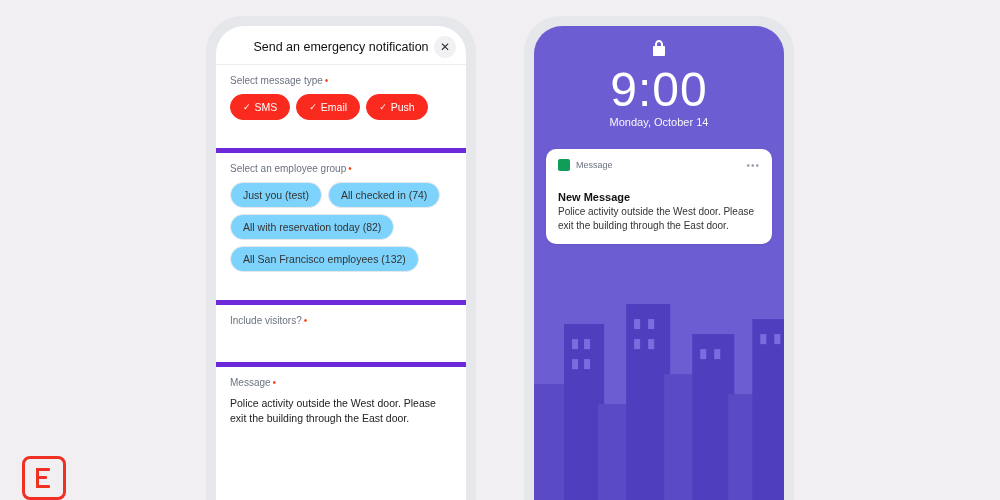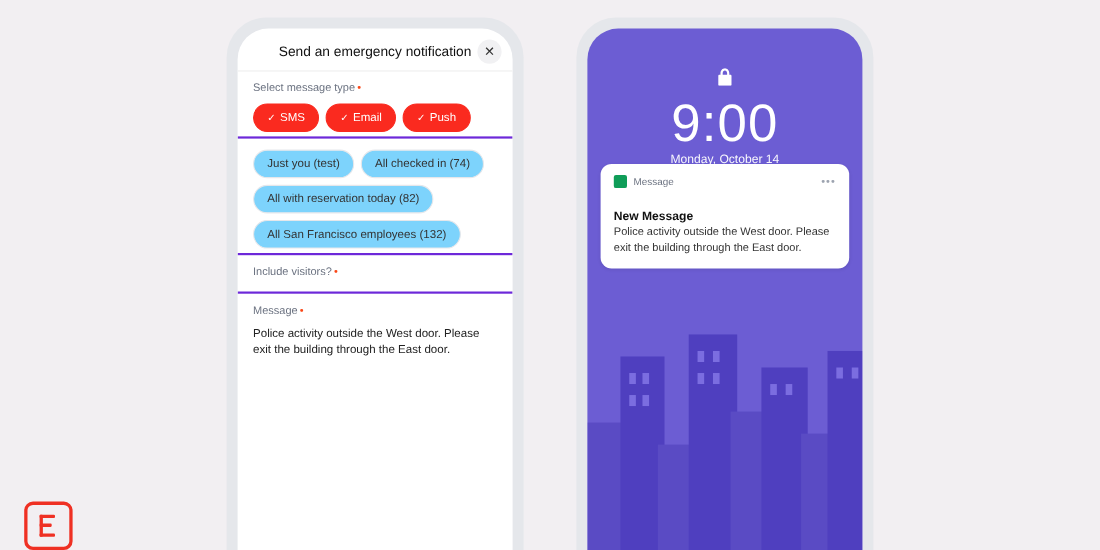--- a/index.html
+++ b/index.html
@@ -35,21 +35,21 @@
     border-bottom: 1px solid #eee;
   }
   .header-title { font-weight: 400; font-size: 12.5px; color: #111; }
   .close-btn {
     position: absolute; right: 10px; top: 10px;
     width: 22px; height: 22px; border-radius: 50%;
     background: #f1f1f3; display: flex; align-items: center;
     justify-content: center; font-size: 12px; color: #333;
     cursor: pointer;
   }
-  .section { padding: 10px 14px 4px; border-bottom: 2px solid #6d28d9; }
+  .section { padding: 10px 14px 28px; border-bottom: 5px solid #6d28d9; }
   .section-label { font-size: 10px; color: #6b7280; margin-bottom: 8px; }
   .req { color: #fa4616; margin-left: 2px; }
   .pill-row { display: flex; flex-wrap: wrap; gap: 6px; }
   .pill {
     padding: 6px 12px; border-radius: 999px;
     font-size: 10.5px; display: inline-flex; align-items: center; gap: 4px;
     cursor: pointer;
   }
   .pill.red { background: #fa2a1f; color: #fff; border: 1px solid #fa2a1f; }
   .pill.white { background: #7dd3fc; color: #333; border: 1px solid #e5e7eb; }
@@ -58,21 +58,21 @@
     width: 100%; border: none; font-size: 10.5px; color: #222;
     line-height: 1.4; resize: none; font-family: inherit;
   }
   .msg-section { flex: 1; }
 
   
   .lock-wrap { position: relative; width: 100%; height: 100%; }
   .skyline { position: absolute; bottom: 0; left: 0; right: 0; height: 55%; }
   .lock-top {
     position: absolute; top: 0; left: 0; right: 0;
-    text-align: center; color: #fff; padding-top: 0; margin-top: 36px;
+    text-align: center; color: #fff; padding-top: 14px;
   }
   .lock-time { font-size: 48px; font-weight: 300; line-height: 1; margin-top: 6px; letter-spacing: 1px;}
   .lock-date { font-size: 11px; margin-top: 2px; opacity: .95; }
   .notif {
     position: absolute; top: 123px; left: 12px; right: 12px;
     background: #fff; border-radius: 10px; padding: 10px 12px 12px;
     box-shadow: 0 1px 3px rgba(0,0,0,.08);
   }
   .notif-head { display: flex; align-items: center; gap: 6px; }
   .notif-app-icon { width: 12px; height: 12px; background: #0f9d58; border-radius: 2px; }
@@ -122,20 +122,23 @@
             <span>Email</span>
           </div>
           <div class="pill red">
             <span class="check">✓</span>
             <span>Push</span>
           </div>
         </div>
       </div>
 
       <div class="section">
+        <div class="section-label">
+          <span>Select an employee group</span><span class="req">•</span>
+        </div>
         <div class="pill-row">
           <div class="pill white">
               <span>Just you (test)</span>
             </div>
           <div class="pill white">
               <span>All checked in (74)</span>
             </div>
           <div class="pill white">
               <span>All with reservation today (82)</span>
             </div>

